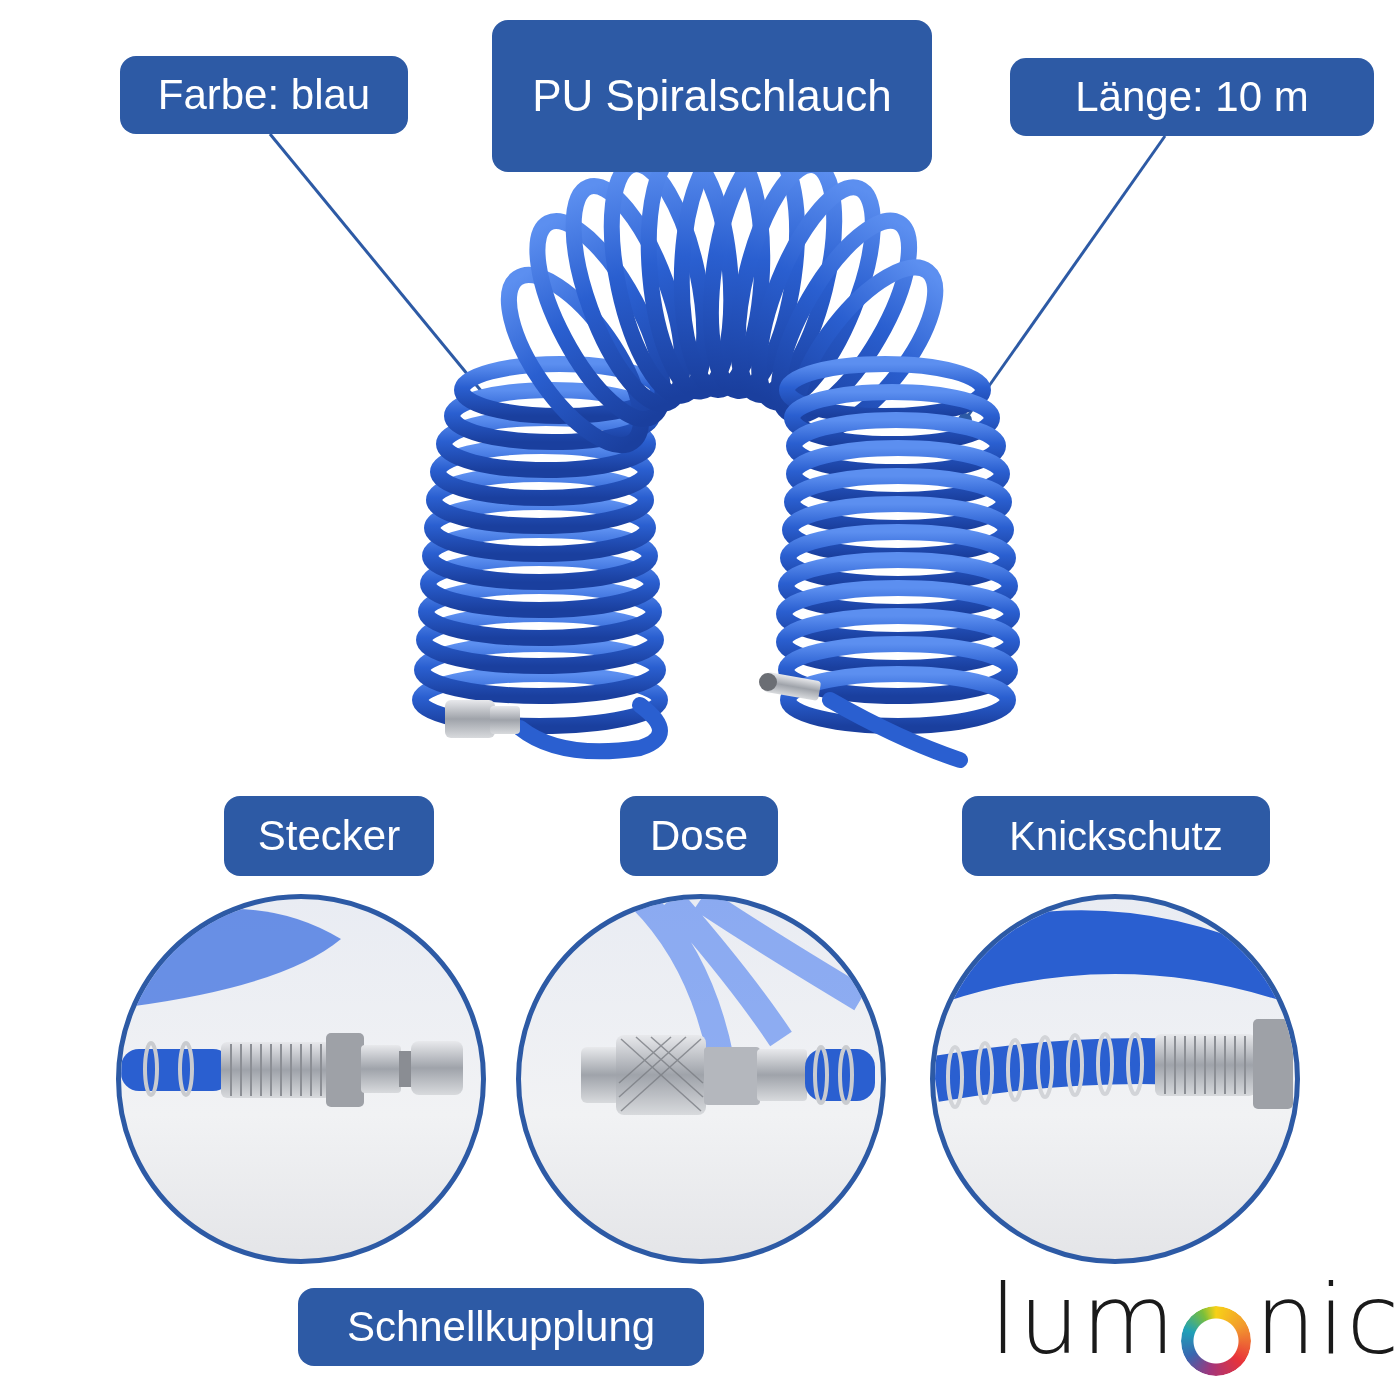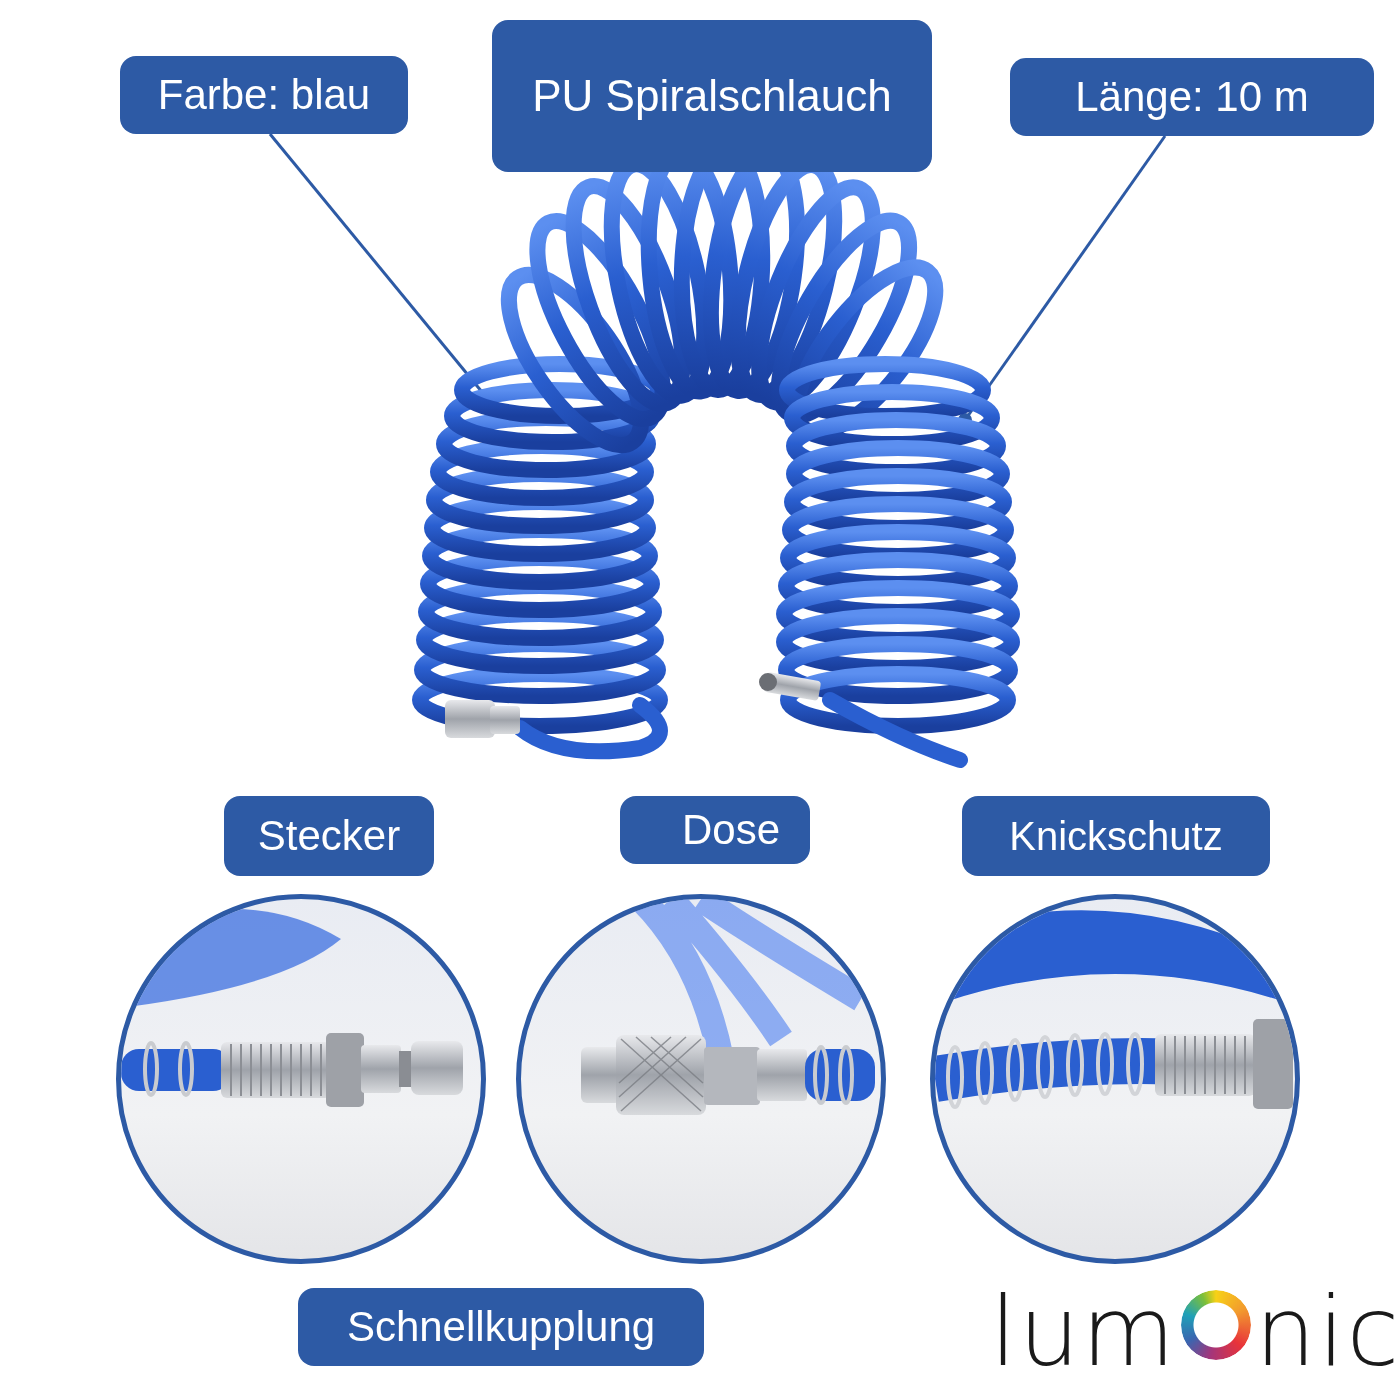--- a/index.html
+++ b/index.html
@@ -3,29 +3,29 @@
 <meta charset="utf-8">
 <style>
   html,body{margin:0;padding:0;background:#ffffff;}
   body{width:1400px;height:1400px;position:relative;overflow:hidden;font-family:"Liberation Sans","DejaVu Sans",sans-serif;}
   .label{position:absolute;background:#2d5aa5;color:#ffffff;border-radius:16px;display:flex;align-items:center;justify-content:center;text-align:center;line-height:1.2;}
   .label span{display:block;}
   #lbl-farbe{left:120px;top:56px;width:288px;height:78px;font-size:42px;align-items:center;}
   #lbl-title{left:492px;top:20px;width:440px;height:152px;font-size:44px;}
   #lbl-laenge{left:1010px;top:58px;width:364px;height:78px;font-size:42px;}
   #lbl-stecker{left:196px;top:796px;width:210px;height:80px;font-size:42px;margin-left:28px;}
-  #lbl-dose{left:620px;top:796px;width:158px;height:68px;font-size:42px;padding-left:32px;}
+  #lbl-dose{left:620px;top:796px;width:158px;height:80px;font-size:42px;}
   #lbl-knick{left:962px;top:796px;width:308px;height:80px;font-size:40px;}
   #lbl-schnell{left:298px;top:1288px;width:406px;height:78px;font-size:42px;}
   svg.overlay{position:absolute;left:0;top:0;}
   .circle{position:absolute;width:370px;height:370px;border-radius:50%;border:5px solid #2d5aa5;overflow:hidden;box-sizing:border-box;background:linear-gradient(180deg,#e9ecf3 0%,#f1f2f4 60%,#e4e5e8 100%);}
   #circle-stecker{left:116px;top:894px;}
   #circle-dose{left:516px;top:894px;}
   #circle-knick{left:930px;top:894px;}
-  .logo{position:absolute;left:990px;top:1276px;height:100px;display:flex;align-items:flex-start;font-size:96px;color:#1a1a1a;letter-spacing:2px;font-family:"DejaVu Sans",sans-serif;font-weight:300;}
+  .logo{position:absolute;left:990px;top:1276px;height:100px;display:flex;align-items:flex-end;font-size:96px;color:#1a1a1a;letter-spacing:2px;font-family:"DejaVu Sans",sans-serif;font-weight:300;}
   .logo .ring{display:inline-block;width:70px;height:70px;border-radius:50%;margin:14px 4px 0 4px;background:conic-gradient(#f7d117 0deg,#f29a2e 60deg,#e8333a 130deg,#a4357a 190deg,#3a66b0 240deg,#1fa0b8 290deg,#7bbf3a 335deg,#f7d117 360deg);-webkit-mask:radial-gradient(circle,transparent 22px,#000 23px);mask:radial-gradient(circle,transparent 22px,#000 23px);}
 </style>
 </head>
 <body>
 
 <svg class="overlay" width="1400" height="1400" viewBox="0 0 1400 1400">
   <defs>
     <linearGradient id="coilGrad" x1="0" y1="0" x2="0" y2="1">
       <stop offset="0" stop-color="#5c8ff0"></stop>
       <stop offset="0.45" stop-color="#2a5fd0"></stop>

